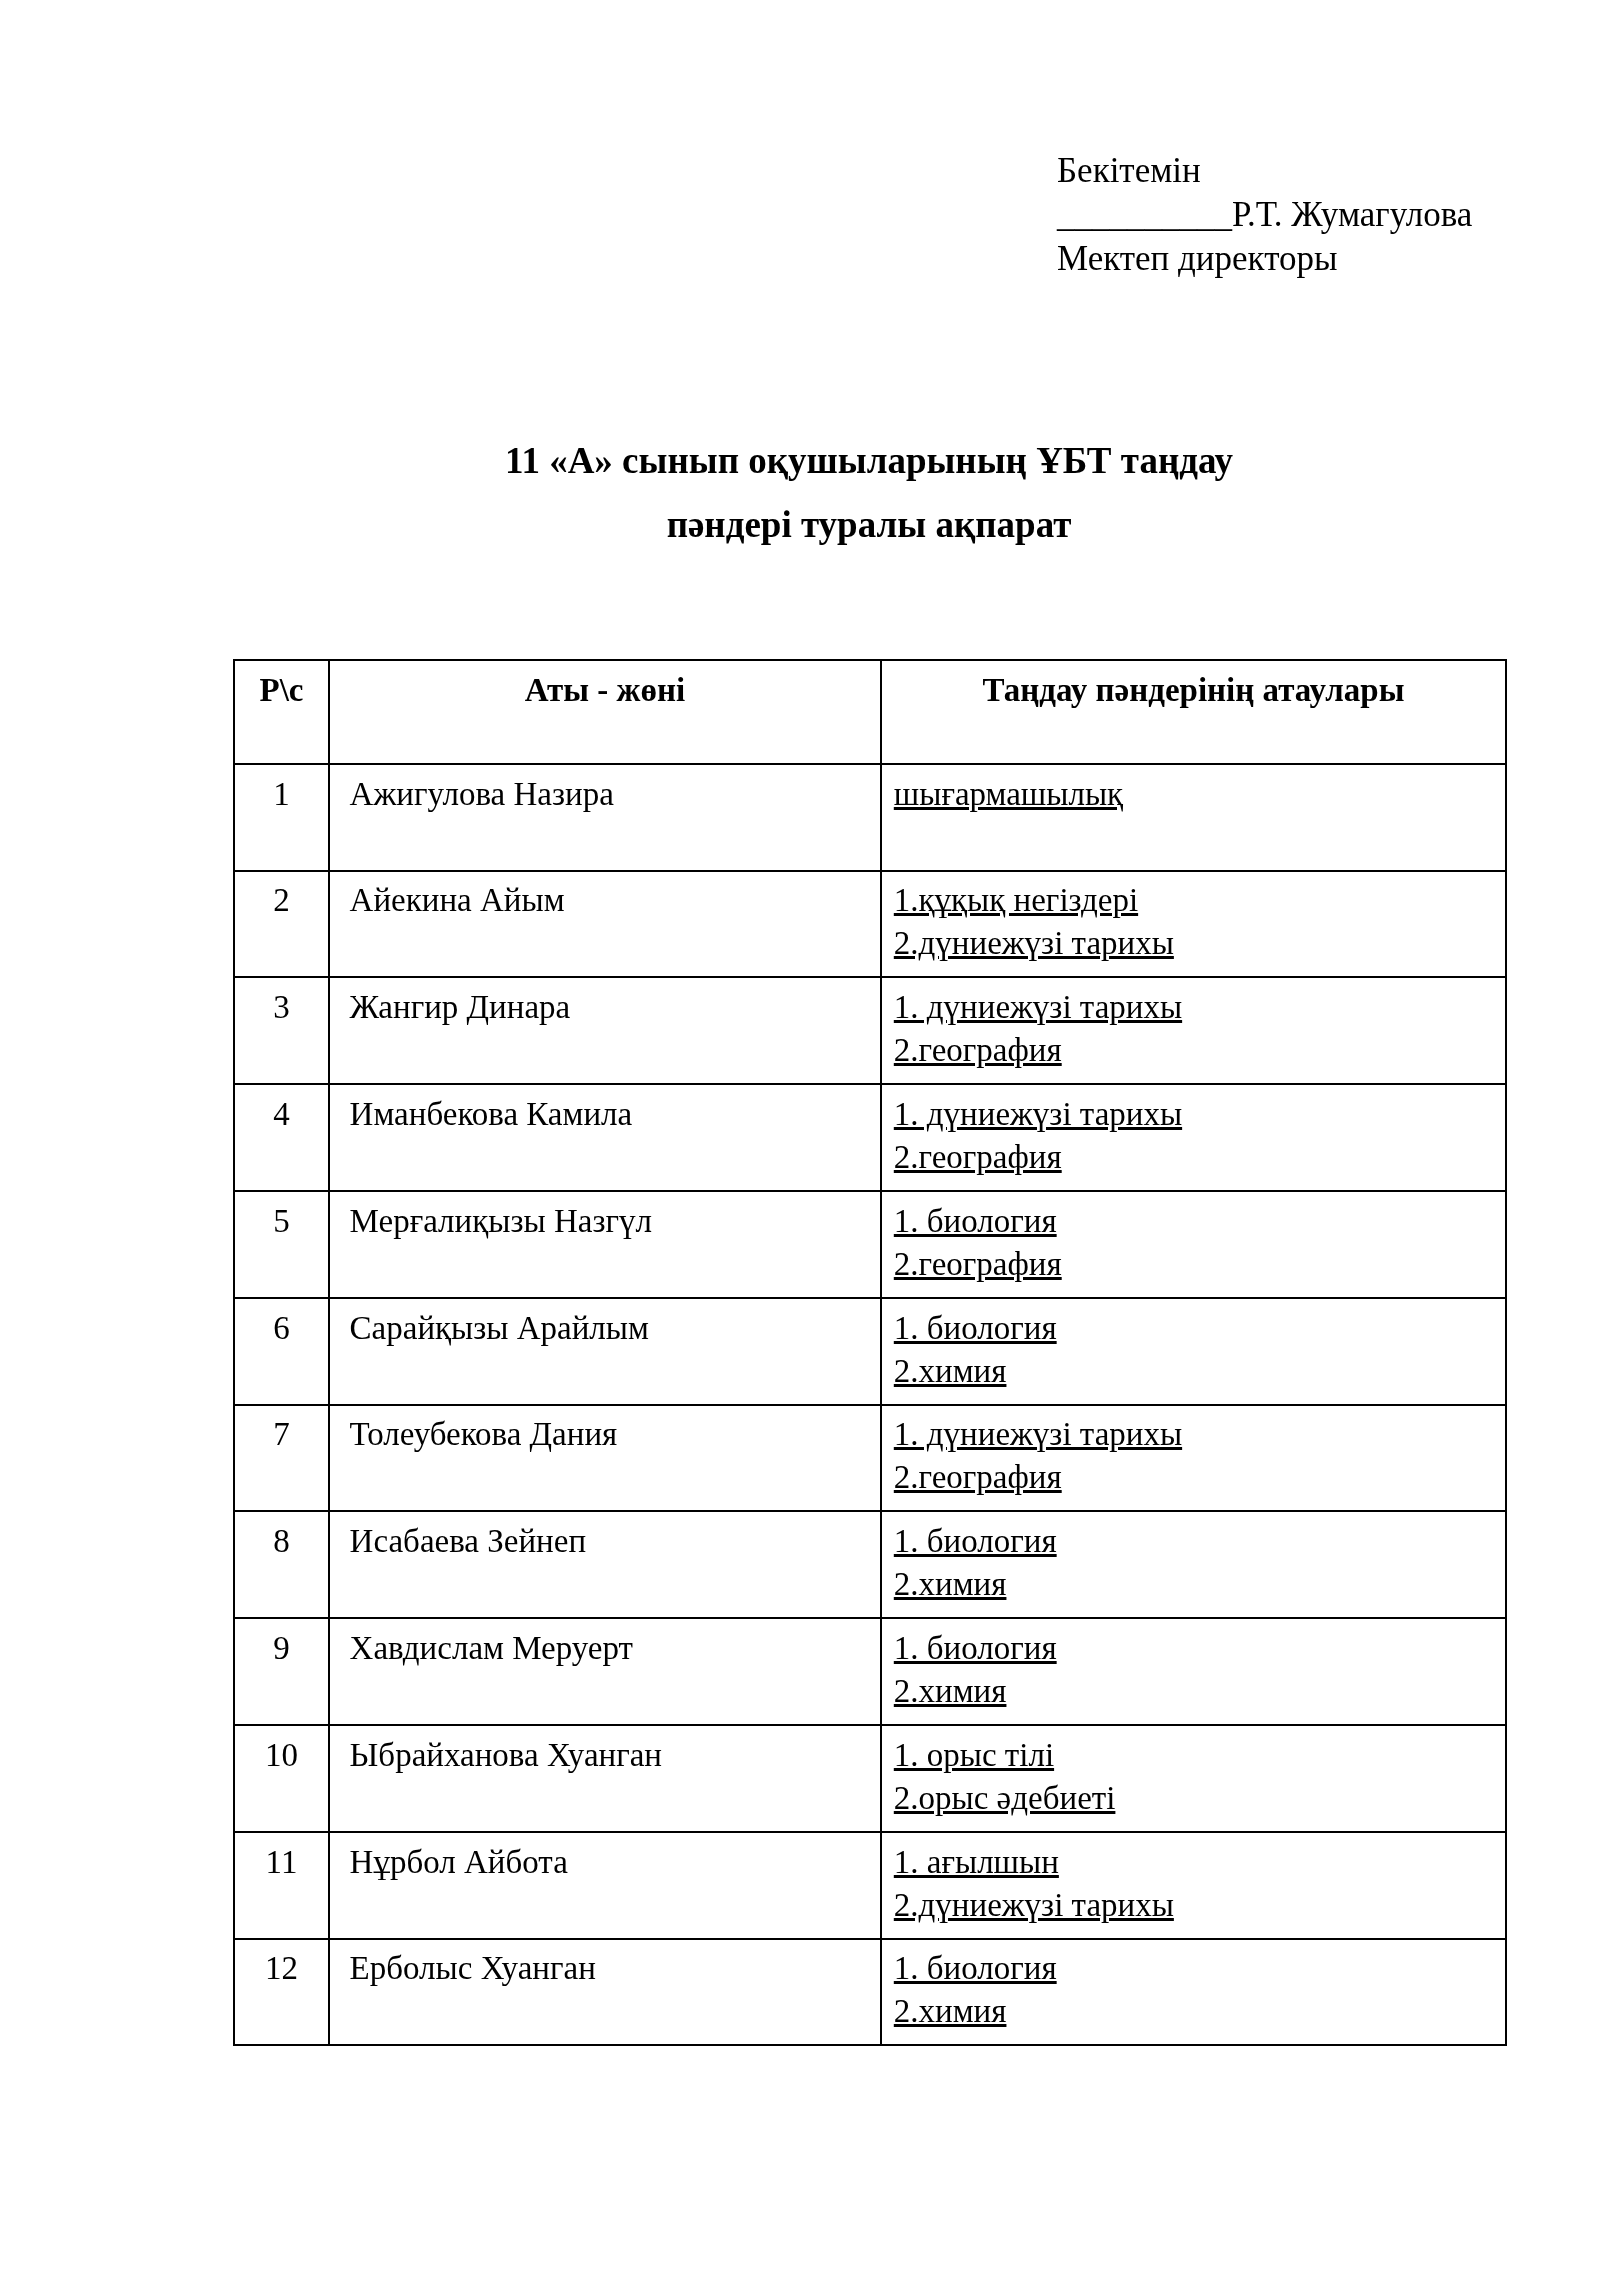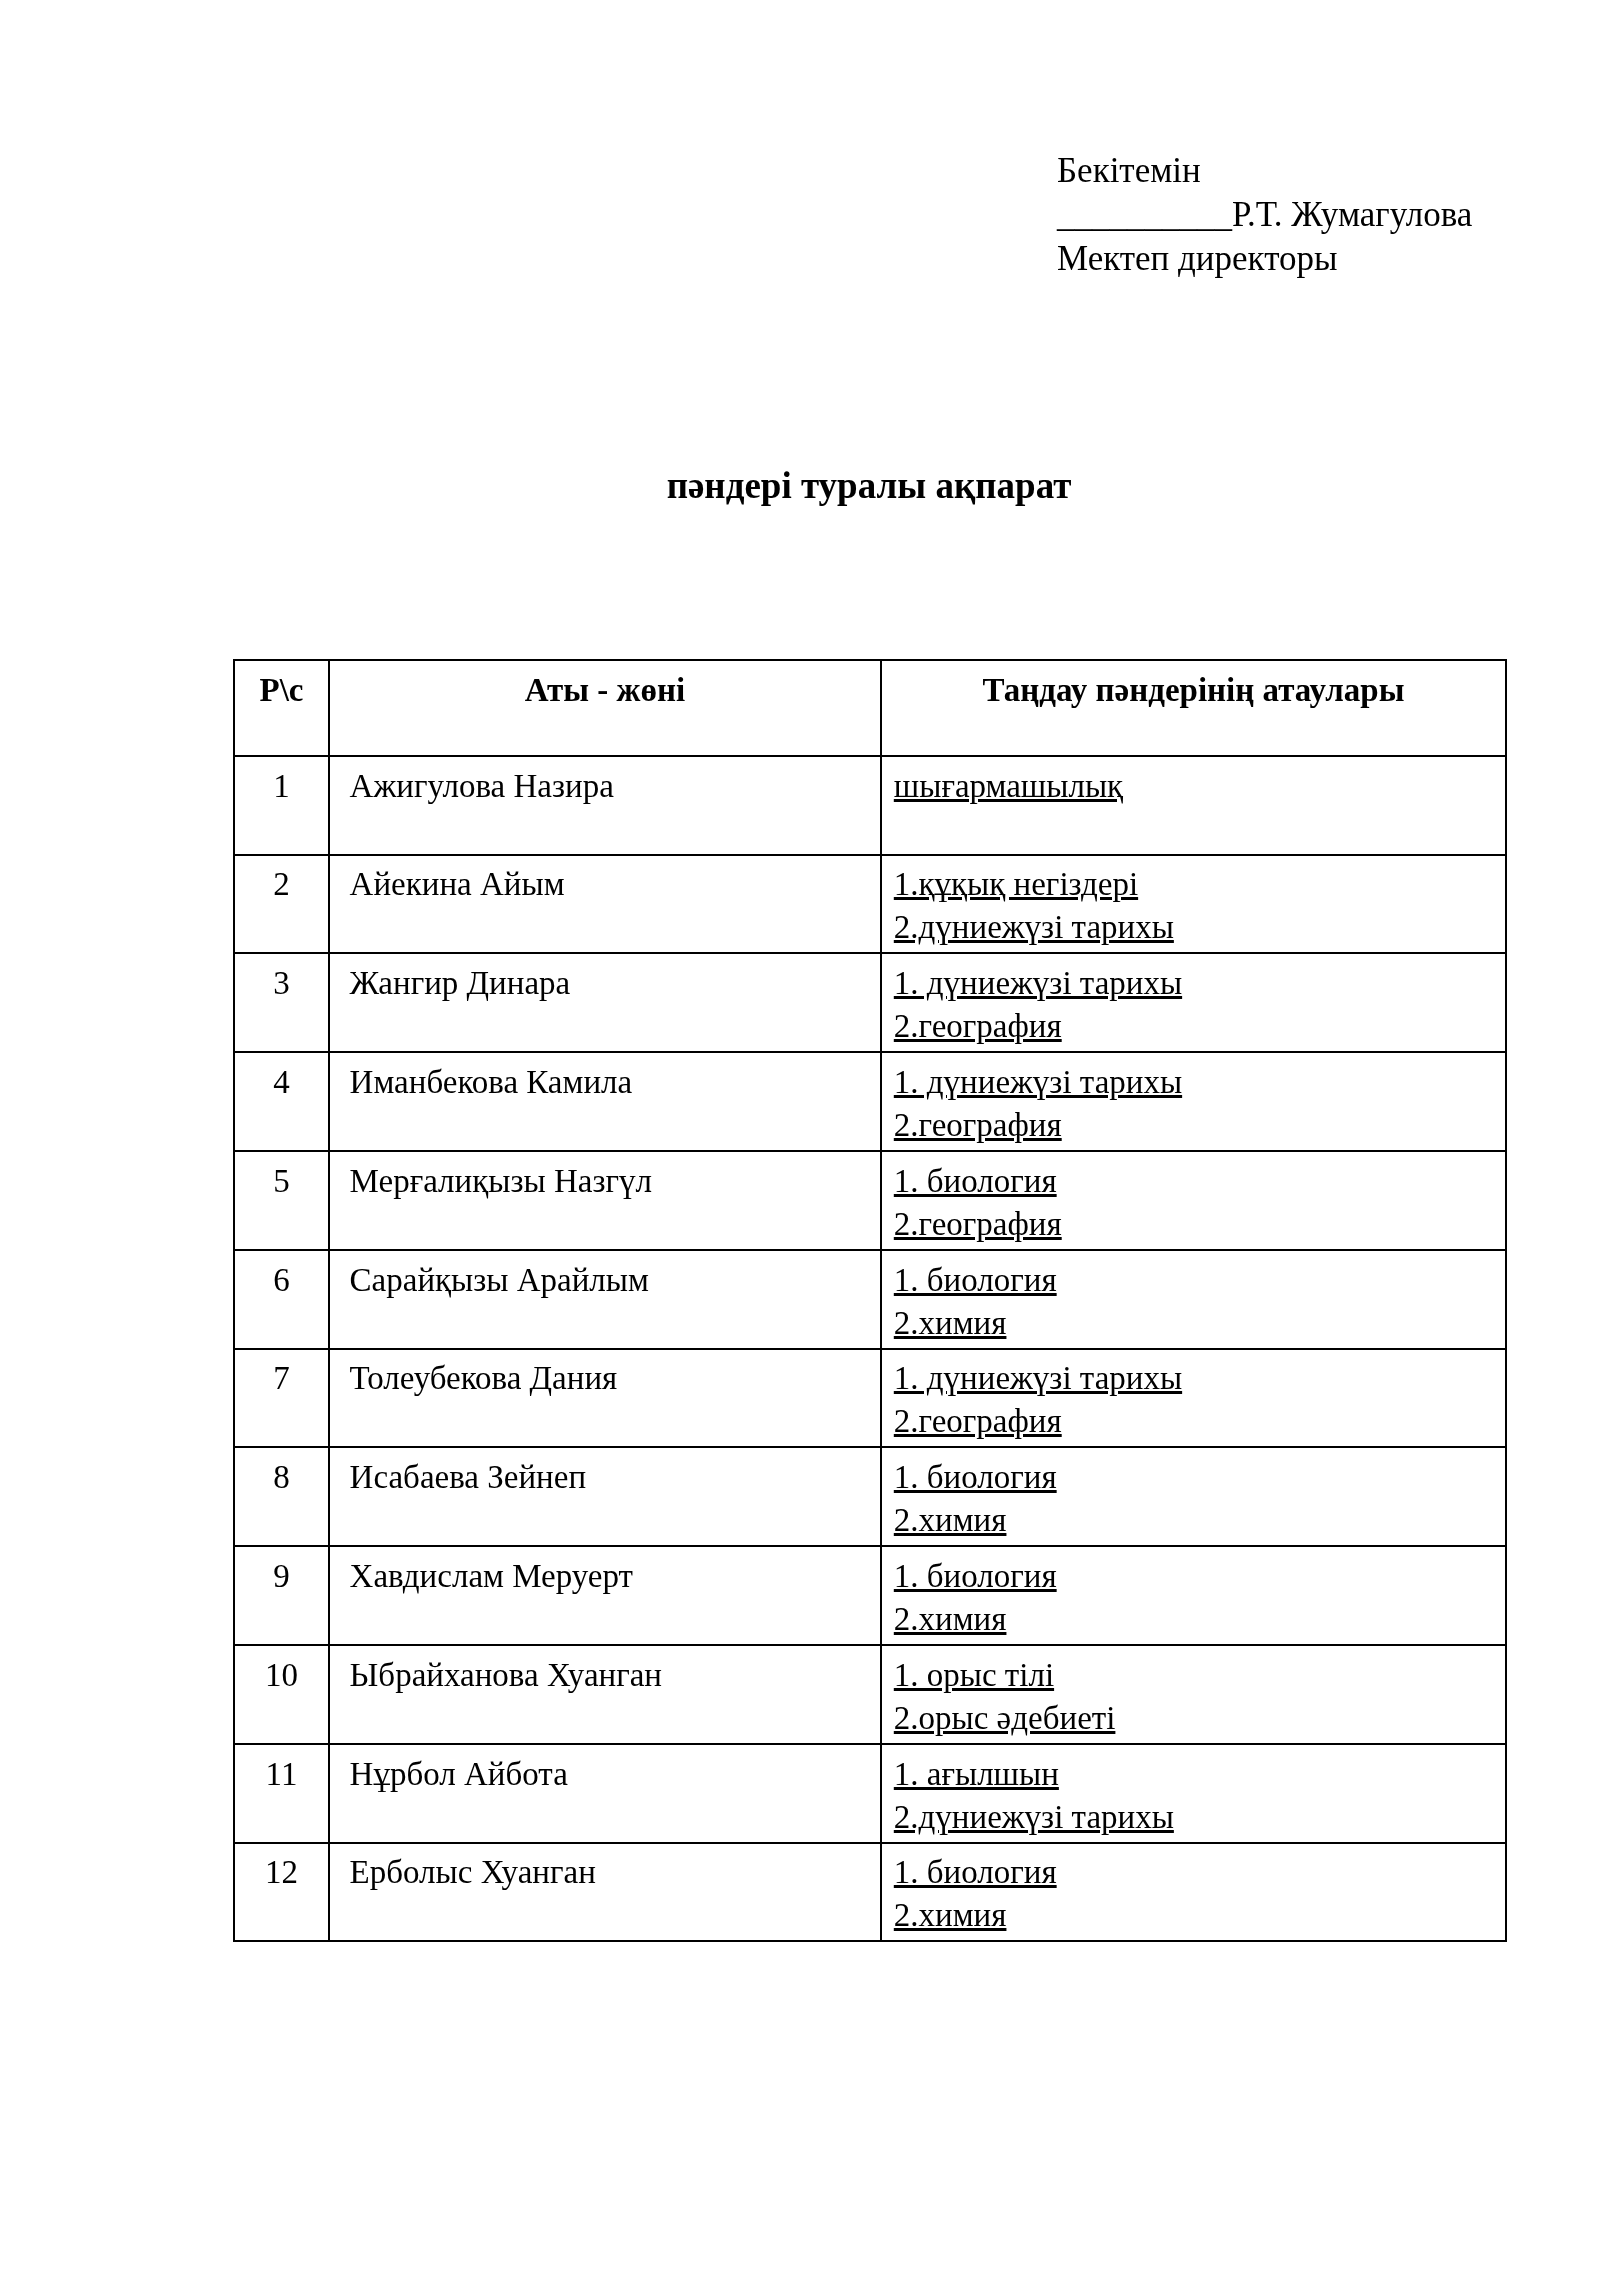--- a/index.html
+++ b/index.html
@@ -43,21 +43,21 @@
     top: 659px;
     width: 1272px;
     border-collapse: collapse;
     table-layout: fixed;
   }
   .subjects th,
   .subjects td {
     border: 2px solid #000000;
     vertical-align: top;
     font-size: 33px;
-    padding: 0;
+    padding: 8px;
     overflow: hidden;
   }
   .subjects th {
     font-weight: bold;
     text-align: center;
     height: 84px;
     padding-top: 9.8px;
     line-height: 39px;
   }
   .subjects td {
@@ -89,20 +89,21 @@
 
 <div class="page">
 
   <div class="approval">
     <div>Бекітемін</div>
     <div>__________Р.Т. Жумагулова</div>
     <div>Мектеп директоры</div>
   </div>
 
   <div class="title">
+    <div class="title-line1">11 «А» сынып оқушыларының ҰБТ таңдау</div>
     <div class="title-line2">пәндері туралы ақпарат</div>
   </div>
 
   <table class="subjects">
     <colgroup>
       <col style="width:95px">
       <col style="width:552px">
       <col style="width:625px">
     </colgroup>
     <thead>

